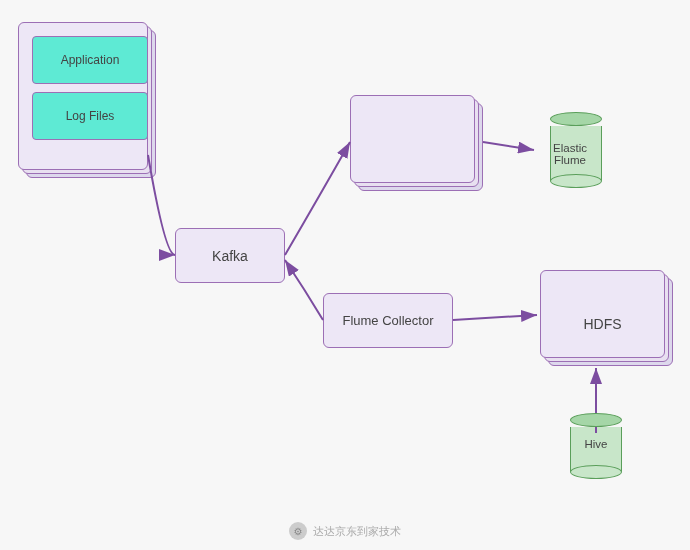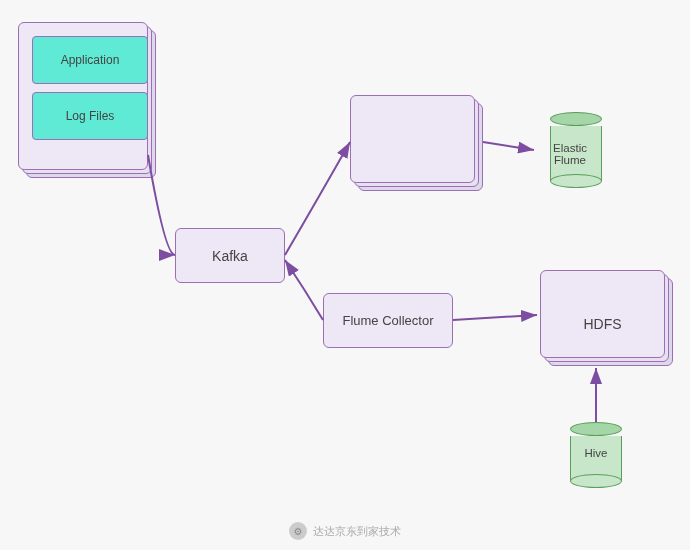--- a/index.html
+++ b/index.html
@@ -279,21 +279,21 @@
   <div class="cylinder elastic-search-cylinder" style="position:absolute; left:538px; top:112px;padding-left:12px;">
     <div class="cylinder-top"></div>
     <div class="elastic-body"></div>
     <div class="cylinder-bottom-ellipse"></div>
     <div class="cylinder-label" style="top: 30px; left: 50%; transform: translateX(-50%); width:60px;">
       <span>Elastic</span><br>
       <span>Flume</span>
     </div>
   </div>
 
-  <div class="cylinder hive-cylinder" style="position:absolute; left:570px; top:422px;">
+  <div class="cylinder hive-cylinder" style="position:absolute; left:570px; top:413px;">
     <div class="cylinder-top"></div>
     <div class="hive-body"></div>
     <div class="cylinder-bottom-ellipse"></div>
     <div class="cylinder-label" style="top: 25px; left: 50%; transform: translateX(-50%); width:52px; text-align:center;">
       <span>Hive</span>
     </div>
   </div>
 
   <svg class="arrows-svg">
     <defs>

